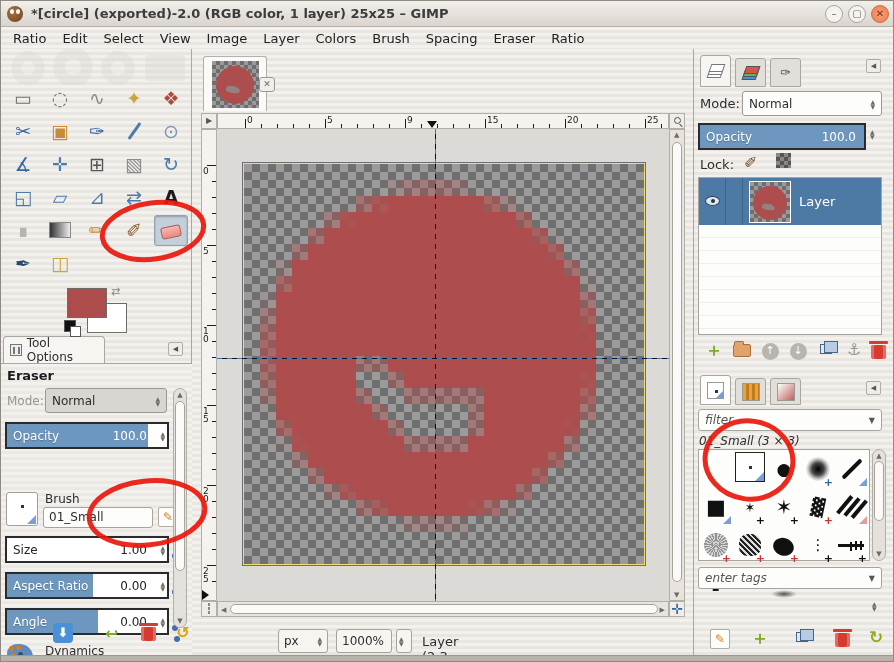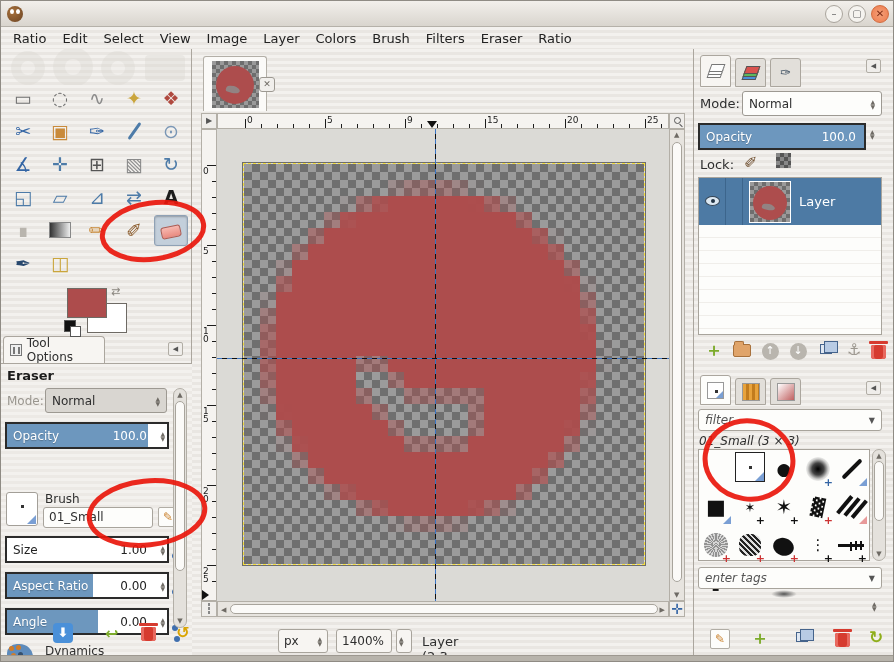--- a/index.html
+++ b/index.html
@@ -149,37 +149,38 @@
   .annot{position:absolute;left:0;top:0;pointer-events:none;z-index:50;}
   .spacerow{position:absolute;border:2px solid #2b2b2b;background:#fdfdfb;font-size:12px;}
 </style>
 </head>
 <body>
 
 <div class="win">
 
   <div class="titlebar">
     <span class="title-ico"></span>
+    <span class="title-txt">*[circle] (exported)-2.0 (RGB color, 1 layer) 25x25 – GIMP</span>
     <span class="winbtns">
       <span class="wbtn">–</span>
       <span class="wbtn">▢</span>
       <span class="wbtn close">✕</span>
     </span>
   </div>
 
   <div class="menubar stripes" id="menubar">
       <span class="menu-item">Ratio</span>
       <span class="menu-item">Edit</span>
       <span class="menu-item">Select</span>
       <span class="menu-item">View</span>
       <span class="menu-item">Image</span>
       <span class="menu-item">Layer</span>
       <span class="menu-item">Colors</span>
       <span class="menu-item">Brush</span>
-      <span class="menu-item">Filters</span>
+      <span class="menu-item">Spacing</span>
       <span class="menu-item">Eraser</span>
       <span class="menu-item">Ratio</span>
     </div>
 
   <div class="leftcol stripes">
     <div class="wilber">
       <span class="wcirc" style="left:6px;top:2px;width:34px;height:34px;">
           <i></i>
         </span>
       <span class="wcirc" style="left:48px;top:-2px;width:40px;height:40px;">
@@ -779,21 +780,21 @@
 
     <div class="statusbar">
       <div class="statbox" style="left:86px;top:580px;width:50px;height:24px;">
         <span>px</span>
         <span class="spin" style="margin-left:auto;">
             <span>▲</span>
             <span>▼</span>
           </span>
       </div>
       <div class="statbox" style="left:144px;top:580px;width:56px;height:24px;">
-        <span>1400%</span>
+        <span>1000%</span>
       </div>
       <div class="statbox" style="left:204px;top:580px;width:16px;height:24px;padding:0 2px;">
         <span class="spin">
             <span>▲</span>
             <span>▼</span>
           </span>
       </div>
       <span style="position:absolute;left:230px;top:585px;">Layer (2.3 MB)</span>
     </div>
   </div>

